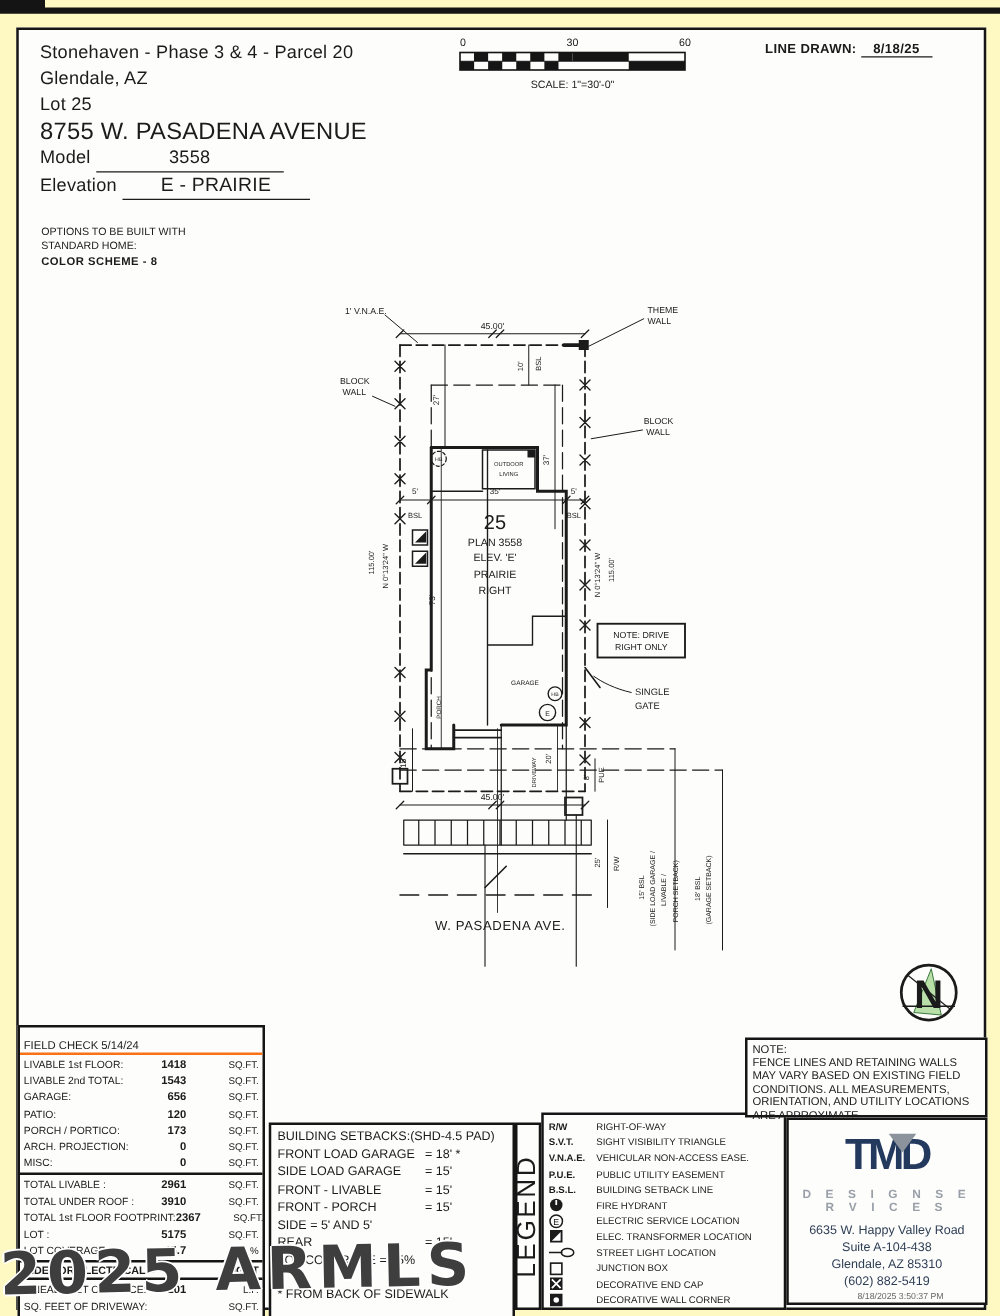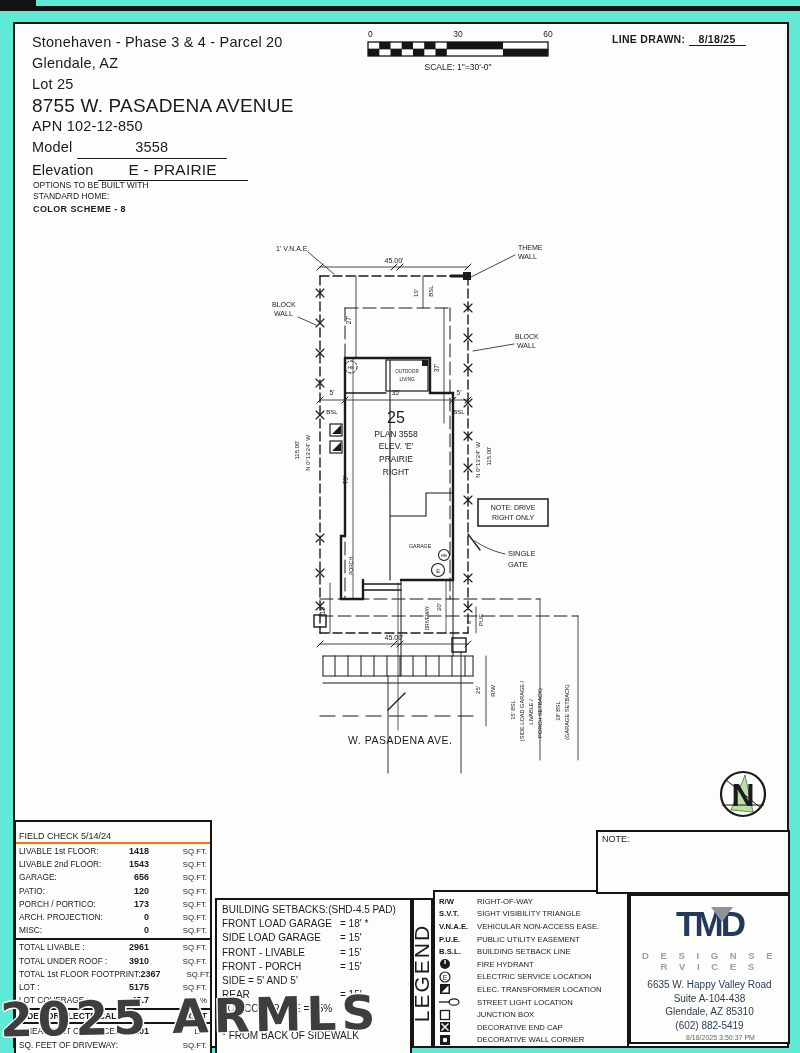--- a/index.html
+++ b/index.html
@@ -1,16 +1,16 @@
 <!DOCTYPE html>
 <html><head>
 <meta charset="utf-8">
 <style>
   html,body{margin:0;padding:0;background:#e8e8e8;}
-  #sheet{position:relative;width:800px;height:1053px;background:#5eead4;overflow:hidden;
+  #sheet{position:relative;width:800px;height:1053px;background:#fef9c3;overflow:hidden;
          font-family:"Liberation Sans",sans-serif;color:#1b1b1b;}
   .abs{position:absolute;}
   #border-rect{left:13px;top:22px;width:776px;height:1026px;border:2px solid #151515;}
   #scan-bar{left:0;top:6px;width:800px;height:5px;background:#141414;}
   #scan-blob{left:0;top:0;width:36px;height:10px;background:#141414;}
   
   #header{left:32px;top:32px;line-height:21px;font-size:14.5px;letter-spacing:.2px;}
   #header .big{font-size:19px;}
   .uline{display:inline-block;border-bottom:1.6px solid #1b1b1b;min-width:150px;text-align:center;}
   #options{left:33px;top:180px;font-size:8.5px;line-height:11px;}
@@ -58,21 +58,20 @@
 <div id="sheet">
   <div class="abs" id="scan-bar"></div>
   <div class="abs" id="scan-blob"></div>
   <div class="abs boxed" id="border-rect"></div>
 
   <div class="abs" id="header">
     <div>Stonehaven - Phase 3 &amp; 4 - Parcel 20</div>
     <div>Glendale, AZ</div>
     <div>Lot  25</div>
     <div class="big">8755 W. PASADENA AVENUE</div>
-    <div>APN  102-12-850</div>
     <div>
       <span>Model</span>
       <span class="uline">3558</span>
     </div>
     <div>
       <span>Elevation</span>
       <span class="uline" style="font-size:15.5px">E - PRAIRIE</span>
     </div>
   </div>
   <div class="abs" id="options">
@@ -256,21 +255,21 @@
 
   <div class="abs boxed" id="area-table">
     <div class="fc">FIELD CHECK  5/14/24</div>
     <div class="sec">
       <div class="trow">
           <span class="lb">LIVABLE 1st FLOOR:</span>
           <span class="vl">1418</span>
           <span class="un">SQ.FT.</span>
         </div>
       <div class="trow">
-          <span class="lb">LIVABLE 2nd FLOOR:</span>
+          <span class="lb">LIVABLE 2nd TOTAL:</span>
           <span class="vl">1543</span>
           <span class="un">SQ.FT.</span>
         </div>
       <div class="trow">
           <span class="lb">GARAGE:</span>
           <span class="vl">656</span>
           <span class="un">SQ.FT.</span>
         </div>
       <div class="trow">
           <span class="lb">PATIO:</span>
@@ -460,20 +459,21 @@
             <rect x="1" y="1" width="10" height="10" fill="#1b1b1b"></rect>
             <circle cx="6" cy="6" r="2.2" fill="#fff"></circle>
           </svg>
         </span>
       <span>DECORATIVE WALL CORNER</span>
       </div>
   </div>
 
   <div class="abs boxed" id="note-box">
     <div>NOTE:</div>
+    <div>FENCE LINES AND RETAINING WALLS MAY VARY BASED ON EXISTING FIELD CONDITIONS.  ALL MEASUREMENTS, ORIENTATION, AND UTILITY LOCATIONS ARE APPROXIMATE.</div>
   </div>
 
   <div class="abs boxed" id="tmd-box">
     <div id="tmd-logo">
       <span>TMD</span>
       <span id="tmd-tri"></span>
     </div>
     <div id="tmd-tag">D E S I G N   S E R V I C E S</div>
     <div id="tmd-addr">
       <div>6635 W. Happy Valley Road</div>

